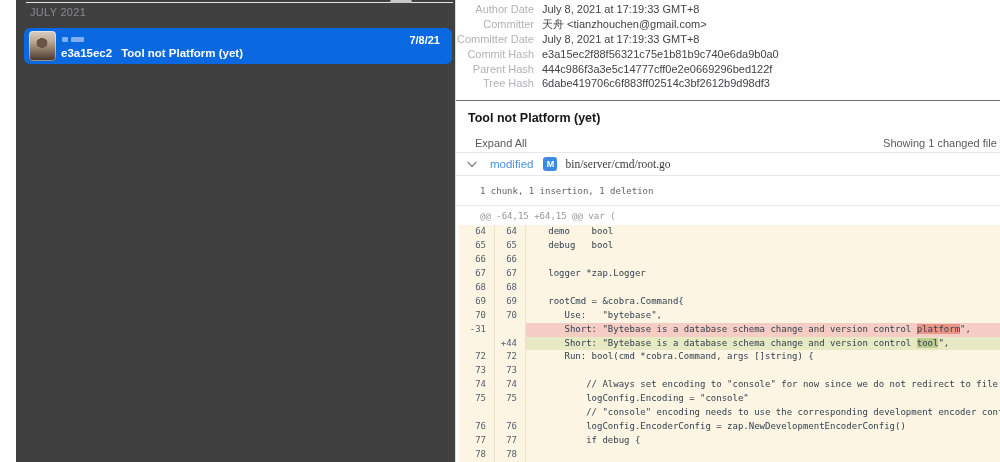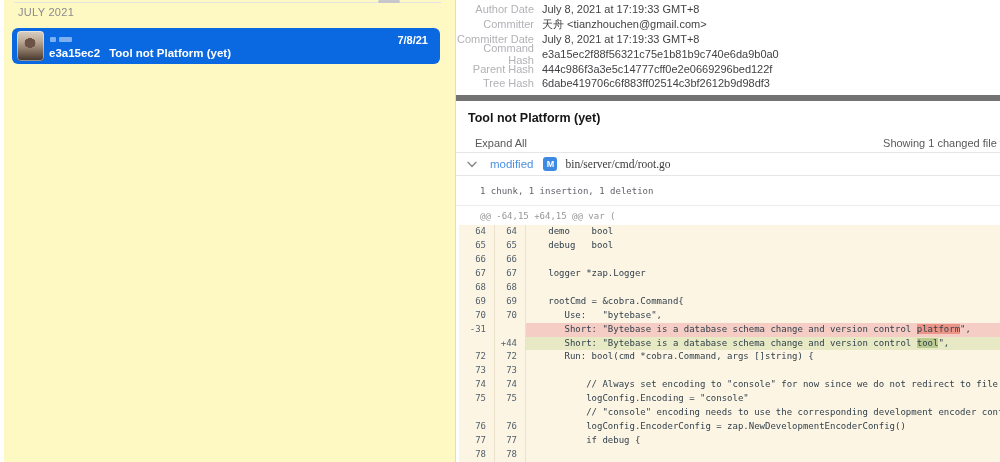--- a/index.html
+++ b/index.html
@@ -5,21 +5,21 @@
   * { margin:0; padding:0; box-sizing:border-box; }
   html,body { width:1000px; height:462px; }
   body {
     position:relative; overflow:hidden; background:#fff;
     font-family:"Liberation Sans","DejaVu Sans",sans-serif;
     -webkit-font-smoothing:antialiased;
   }
   .mono { font-family:"DejaVu Sans Mono","Liberation Mono",monospace; }
 
   
-  .left-panel { position:absolute; left:4px; top:0; width:455px; height:462px; background:#fef9c3; }
+  .left-panel { position:absolute; left:16px; top:0; width:455px; height:462px; background:#404040; }
   .top-hairline { position:absolute; left:10px; top:2px; width:427px; height:1px; background:#e3e3e3; }
   .cutoff-pill { position:absolute; left:374px; top:0; width:22px; height:3px; border-radius:2px; background:#c7c7cb; }
   .section-header { position:absolute; left:14px; top:6px; font-size:11px; color:#8a8a8e; letter-spacing:.3px; }
 
   .commit-row {
     position:absolute; left:8px; top:28px; width:428px; height:36px;
     border-radius:6px; background:var(--accent-blue,#0a68e1);
   }
   .avatar {
     position:absolute; left:5px; top:3px; width:27px; height:30px; border-radius:4px;
@@ -34,21 +34,21 @@
   .commit-hash { font-size:11.5px; font-weight:bold; }
   .commit-msg  { font-size:11.5px; font-weight:bold; }
   .commit-date { position:absolute; right:12px; top:6px; color:#fff; font-size:11px; font-weight:bold; }
 
   .vdivider { position:absolute; left:455px; top:0; width:1px; height:462px; background:#dbdbdb; }
 
   
   .right-panel { position:absolute; left:456px; top:0; width:544px; height:462px; background:#fff; }
 
   .meta { position:absolute; left:0; top:0; right:0; height:101px; padding-top:2px;
-          border-bottom:6px solid #737373; overflow:hidden; }
+          border-bottom:1px solid #737373; overflow:hidden; }
   .meta-row { display:flex; align-items:center; height:14.8px; font-size:11px; }
   .mlabel { flex:none; width:78px; text-align:right; color:#b2b2b7; }
   .mvalue { margin-left:8px; color:#424245; white-space:nowrap; }
 
   .title-row { position:absolute; left:0; top:102px; right:0; height:31px;
                display:flex; align-items:center; padding-left:12px;
                font-size:12.5px; font-weight:bold; color:#161617; }
   .expand-row { position:absolute; left:7px; top:133px; right:0; height:19px;
                 display:flex; align-items:center; justify-content:space-between;
                 padding-left:12px; font-size:11px; color:#59595c; overflow:hidden; }
@@ -121,21 +121,21 @@
     <span class="mlabel">Committer</span>
     <span class="mvalue">天舟 &lt;tianzhouchen@gmail.com&gt;</span>
   </div>
 
   <div class="meta-row">
     <span class="mlabel">Committer Date</span>
     <span class="mvalue">July 8, 2021 at 17:19:33 GMT+8</span>
   </div>
 
   <div class="meta-row">
-    <span class="mlabel">Command Hash</span>
+    <span class="mlabel">Commit Hash</span>
     <span class="mvalue">e3a15ec2f88f56321c75e1b81b9c740e6da9b0a0</span>
   </div>
 
   <div class="meta-row">
     <span class="mlabel">Parent Hash</span>
     <span class="mvalue">444c986f3a3e5c14777cff0e2e0669296bed122f</span>
   </div>
 
   <div class="meta-row">
     <span class="mlabel">Tree Hash</span>

